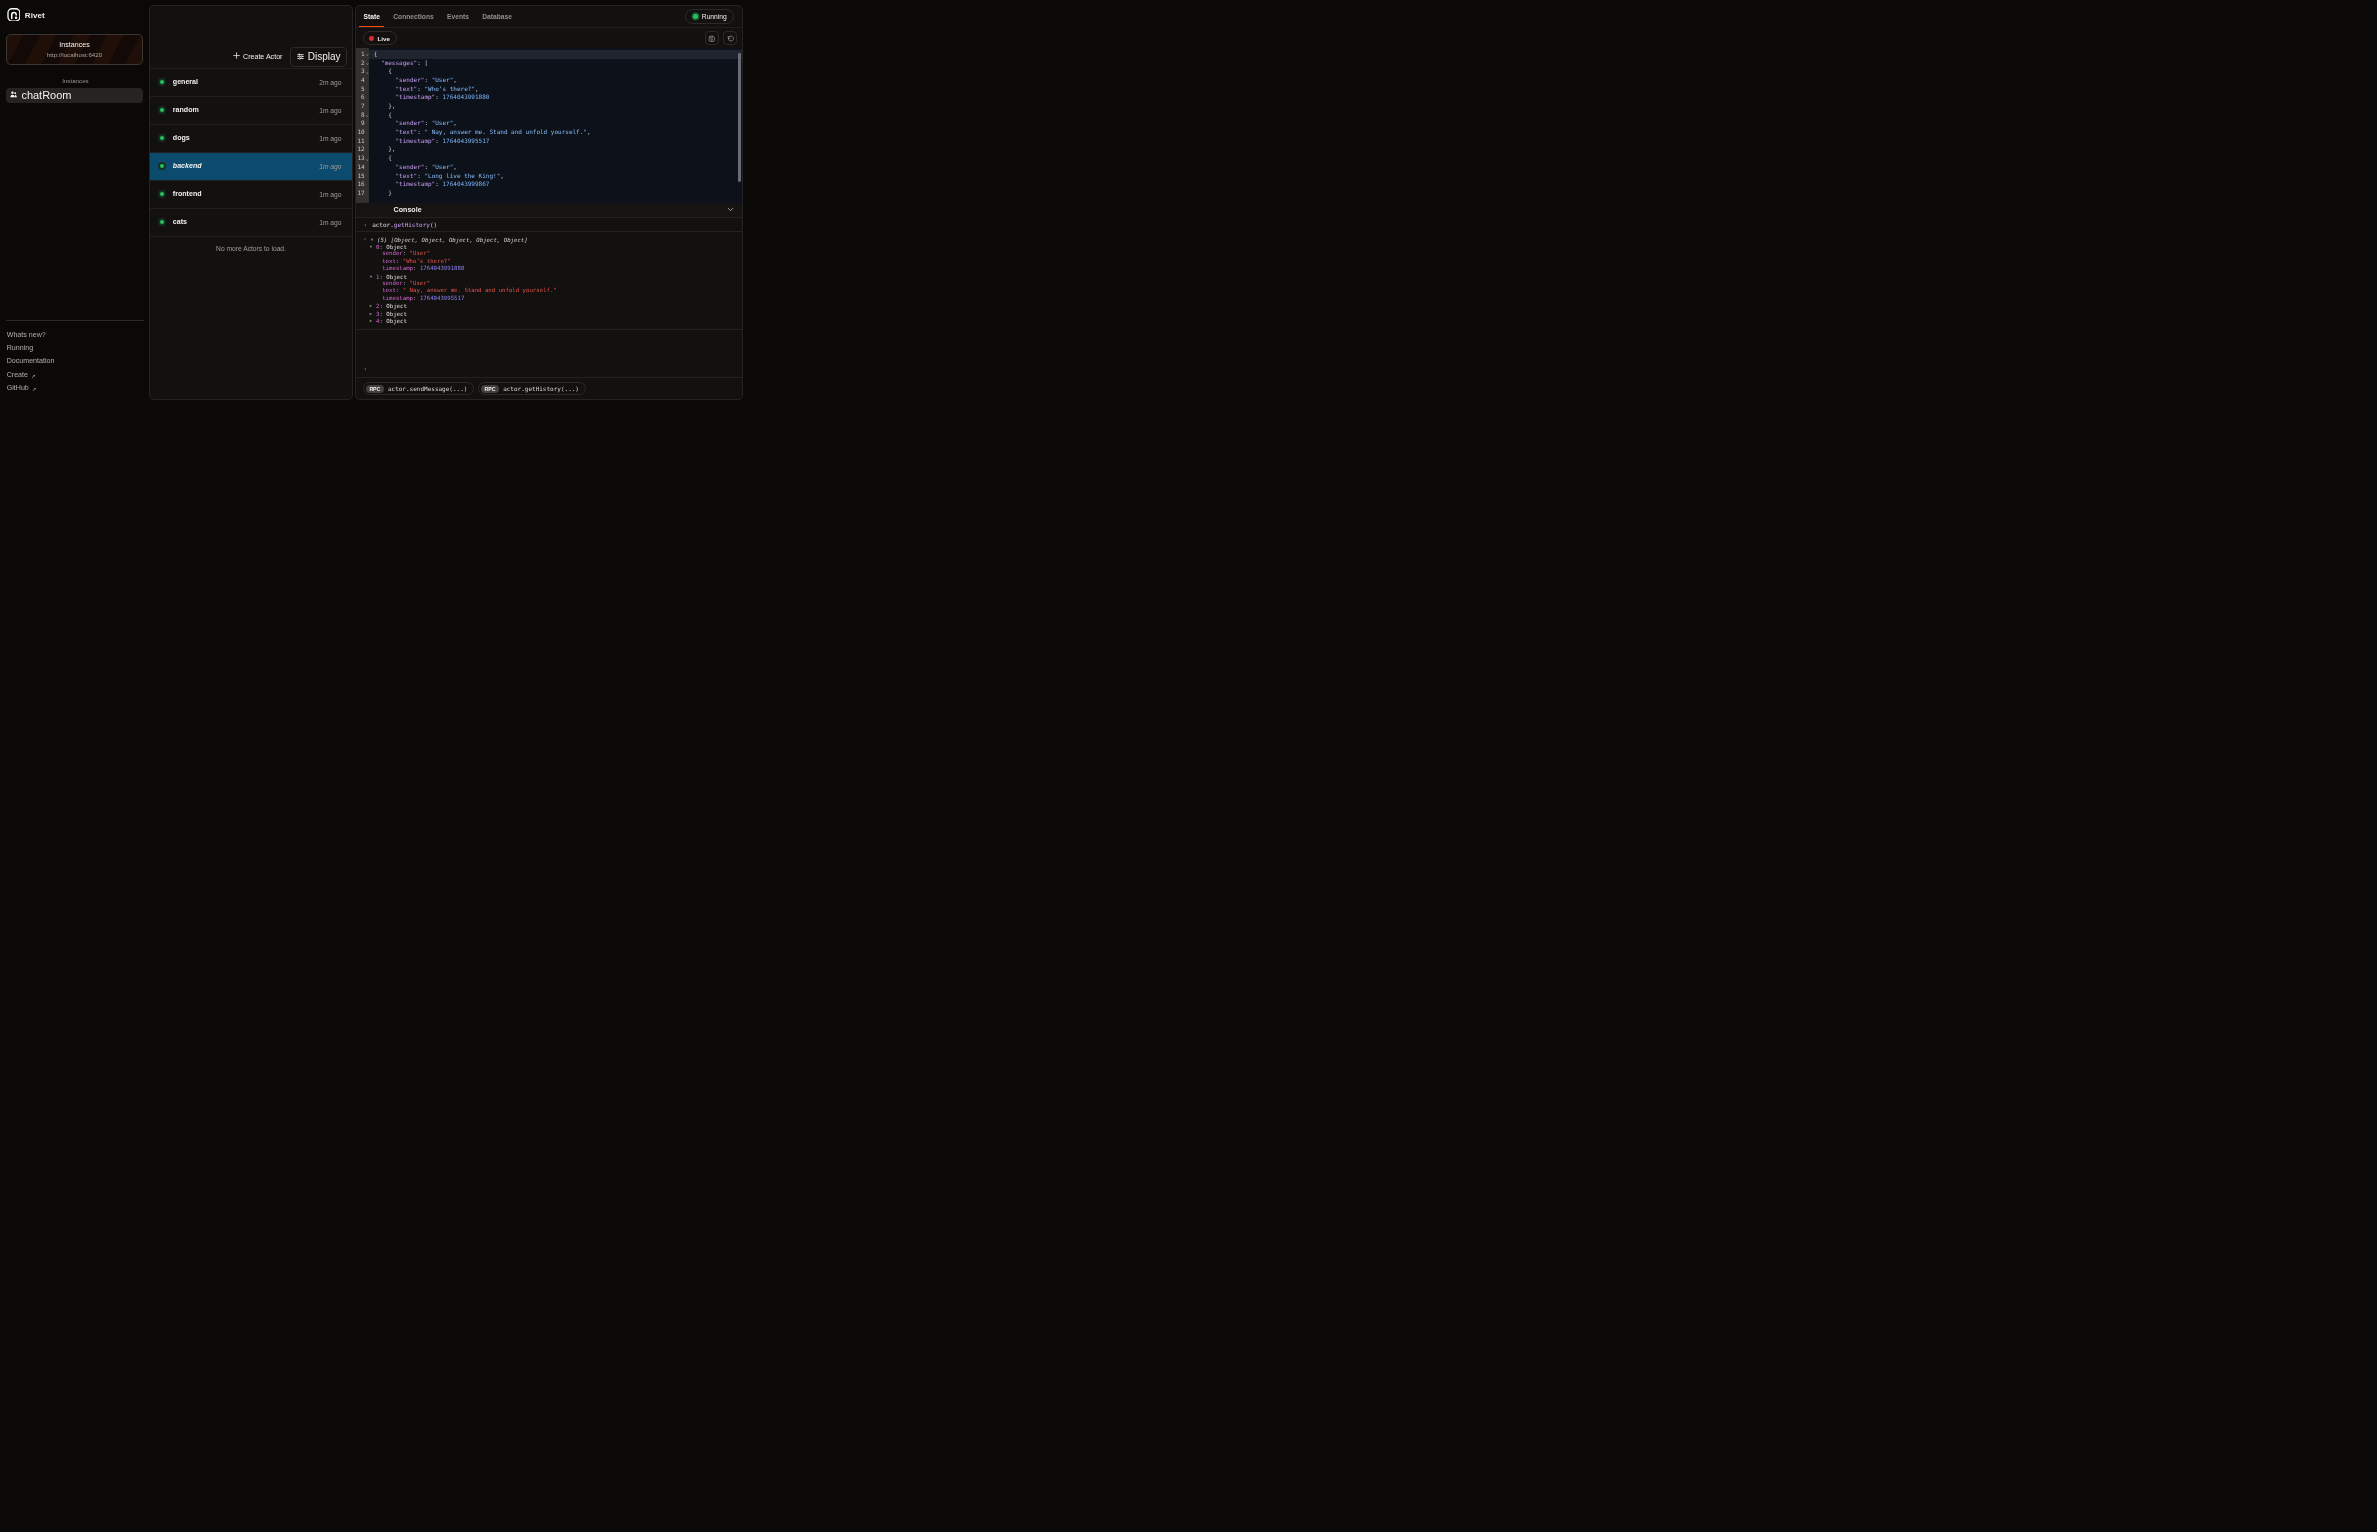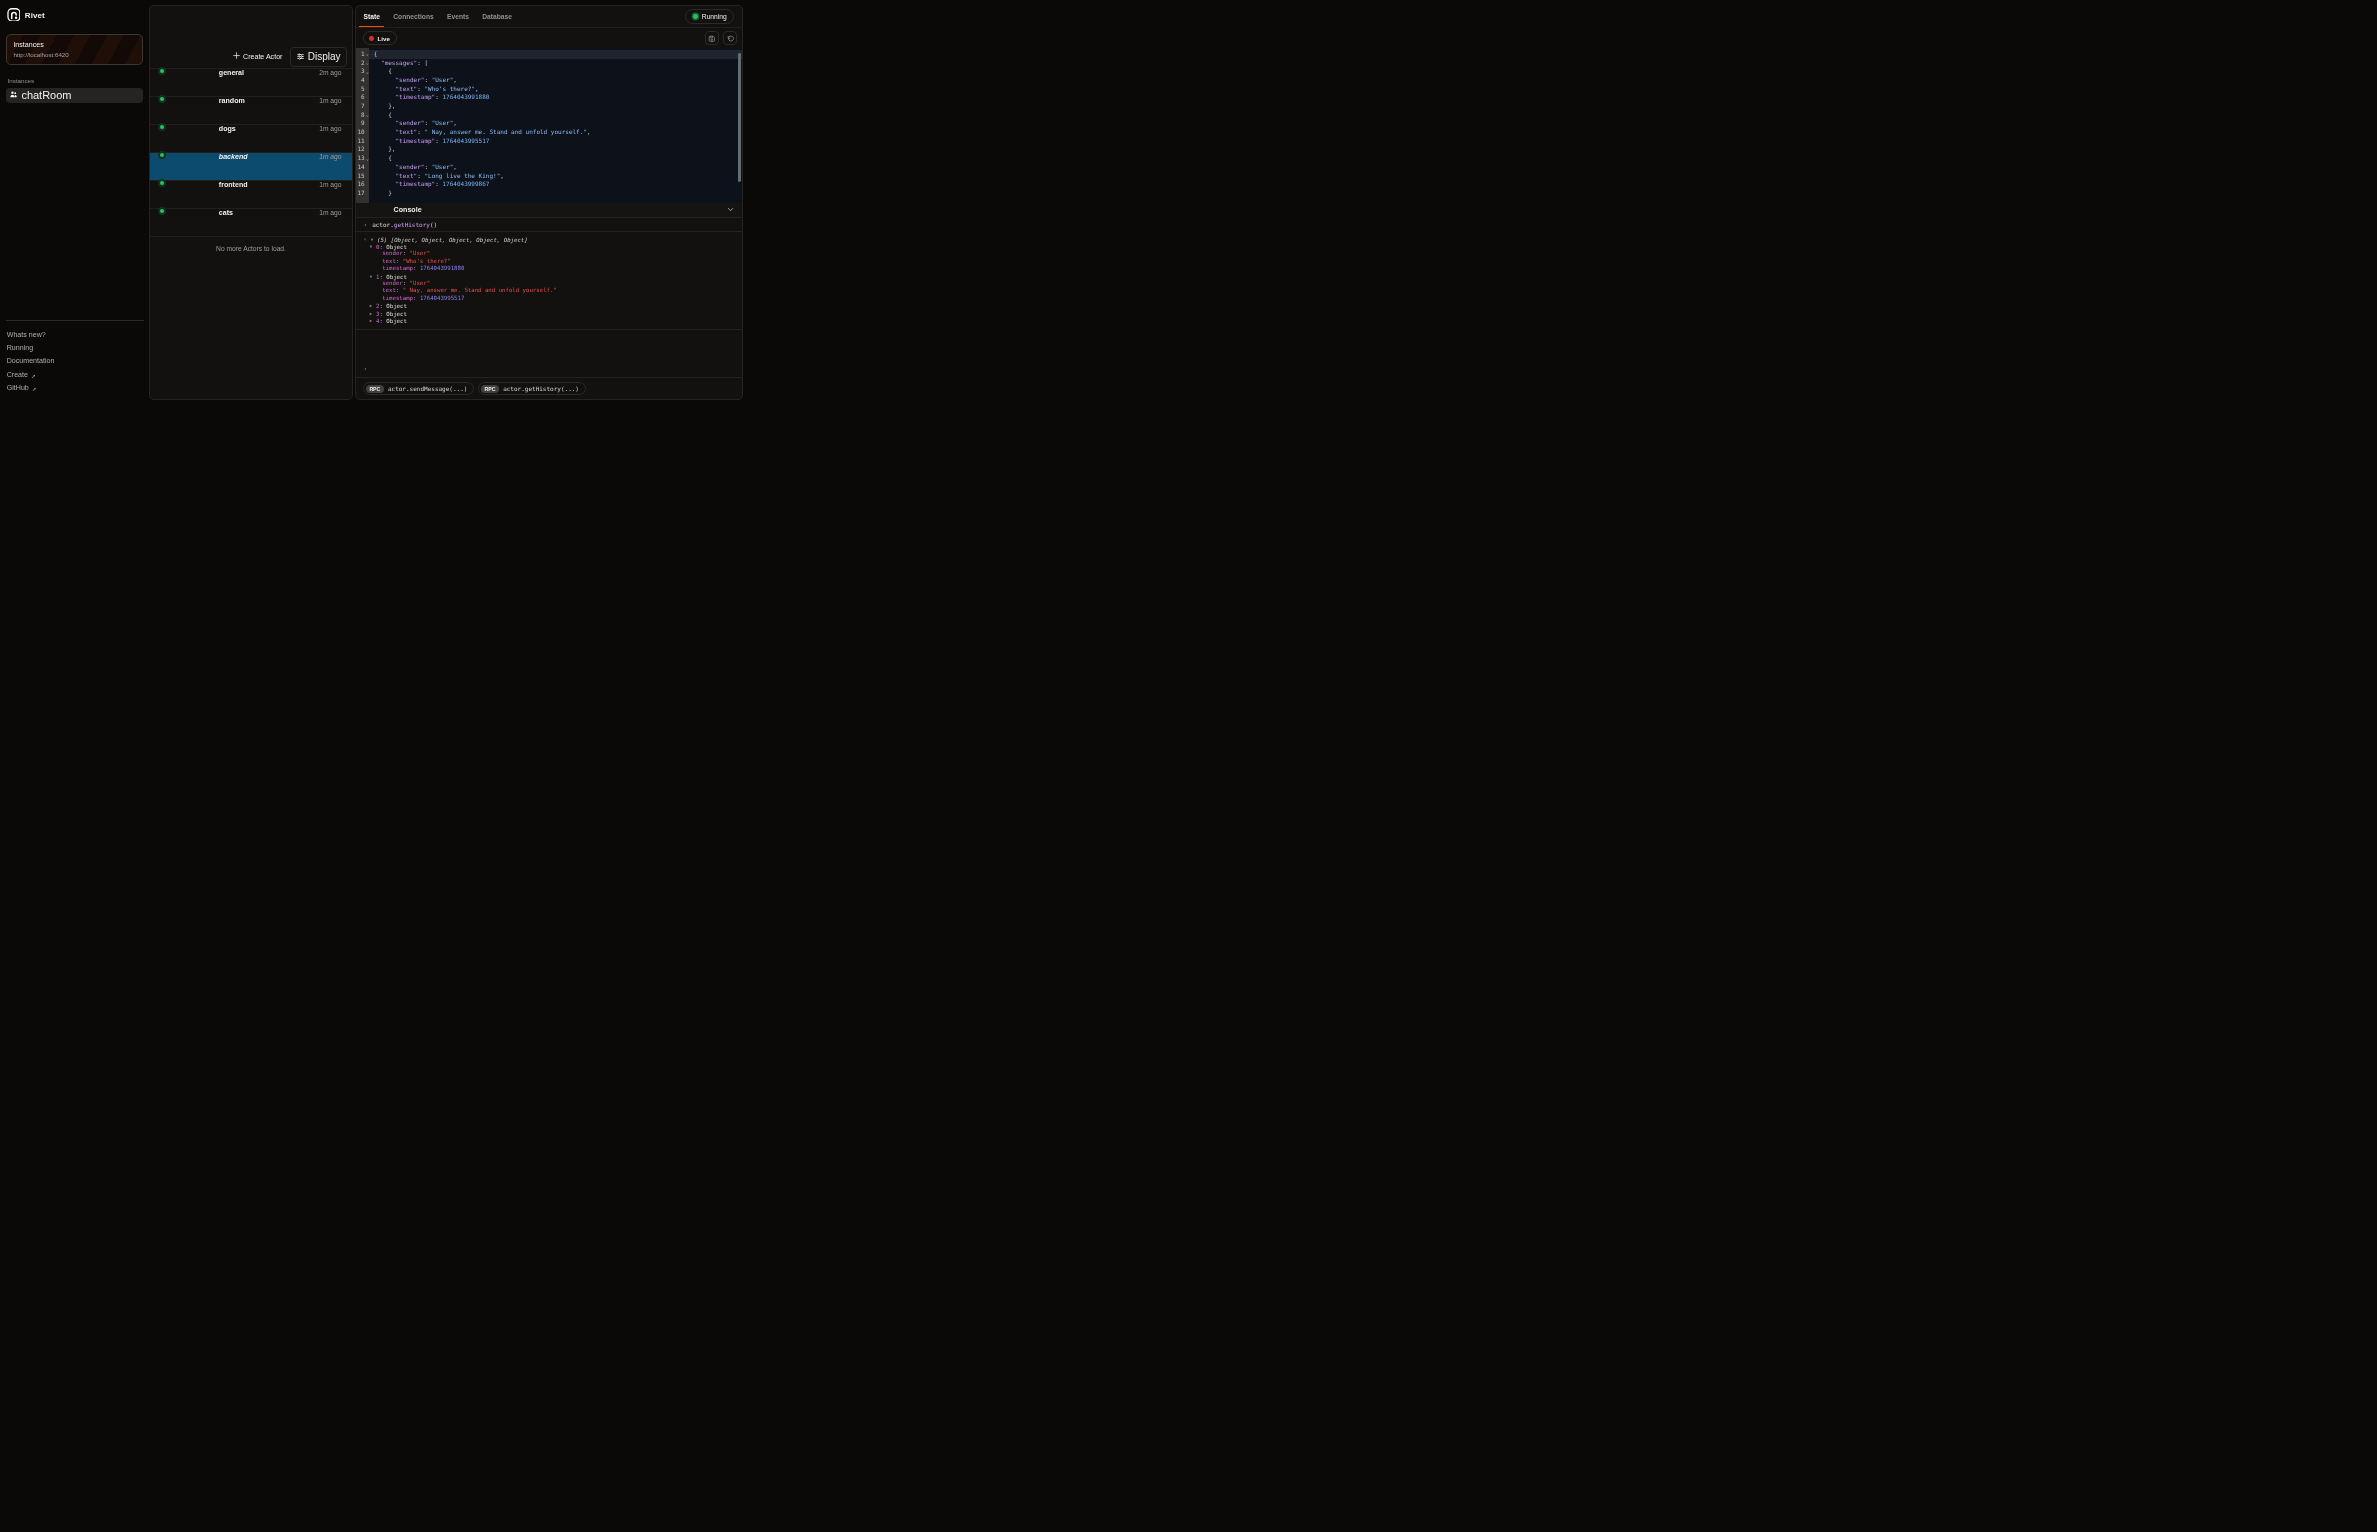--- a/index.html
+++ b/index.html
@@ -1,20 +1,20 @@
 <!DOCTYPE html>
 <html style="font-size:7.6px"><head>
 <meta charset="utf-8">
 <style>
   * { margin:0; padding:0; box-sizing:border-box; }
   html,body { width:746px; height:402px; overflow:hidden; background:#0a0908;
     font-family:"Liberation Sans", sans-serif; color:#f2f0ee; }
 
   
-  .sidebar { position:absolute; left:0; top:0; width:149px; height:402px; padding:5.7px; }
+  .sidebar { position:absolute; left:0; top:0; width:149px; height:402px; padding:5.7px;text-align:center; }
   .brand { display:flex; align-items:center; gap:4.3px; margin:1.9px 0 0 1px; }
   .brand-name { font-size:8px; font-weight:700; letter-spacing:0.1px; }
   .conn-card { margin-top:10.5px; border:0.5px solid #3e3731; border-radius:4.8px; padding:5.7px 6.7px;
     background:repeating-linear-gradient(118deg,#200e08 0 14.3px,#130a07 14.3px 29.5px); }
   .conn-status { font-size:7.1px; font-weight:500; color:#f5f3f1; }
   .conn-url { font-size:6.2px; color:#a8a39e; margin-top:2.4px; }
   .instances-label { font-size:6.2px; color:#9b9692; margin:12.4px 0 4.3px 1.9px; }
   .instance-item { display:flex; align-items:center; gap:4.3px; height:14.3px; padding:0 4.3px;
     background:#262423; border-radius:3.8px; cursor:pointer; }
   .instance-item span.lbl { font-size:11px; font-weight:400; }
@@ -29,22 +29,22 @@
   .actors-card { left:149px; top:4.8px; width:204px; height:395px; }
   .inspector-card { left:355px; top:4.8px; width:388px; height:395px; display:flex; flex-direction:column; }
 
   
   .actors-header { height:23px; display:flex; align-items:center; justify-content:flex-end;
     gap:2.9px; padding:0 4.8px; border-bottom:0.5px solid #211f1e;margin-top:40px; }
   .create-btn { display:flex; align-items:center; gap:3.3px; font-size:7.1px; font-weight:500;
     color:#f2f0ee; background:none; border:none; padding:3.3px 4.8px; cursor:pointer; }
   .display-btn { display:flex; align-items:center; gap:3.8px; font-size:10px; font-weight:500;
     color:#f2f0ee; background:none; border:0.5px solid #2c2a28; border-radius:3.8px; padding:3.3px 5.7px; cursor:pointer; }
-  .actor-row { display:flex; height:28px; padding:0 10.5px 0 9.5px;
-    border-bottom:0.5px solid #211f1e; cursor:pointer;gap:46px; }
+  .actor-row { display:flex; align-items:center; height:28px; padding:0 10.5px 0 9.5px;
+    border-bottom:0.5px solid #211f1e; cursor:pointer; }
   .actor-row.selected { background:#0c4a6e;font-style:italic; }
   .a-dot { width:4.3px; height:4.3px; border-radius:50%; background:#23c45e;
     box-shadow:0 0 0 1.9px #16301f; margin-right:9px; flex:none; }
   .a-name { font-size:7.1px; font-weight:600; flex:1; }
   .a-age { font-size:6.7px; color:#a19c98; }
   .empty-note { text-align:center; font-size:6.7px; color:#a19c98; padding:8px 0; }
 
   
   .tab-bar { height:22.3px; flex:none; display:flex; align-items:stretch; padding:0 7.6px; gap:13.3px;
     border-bottom:0.5px solid #211f1e; position:relative; }

